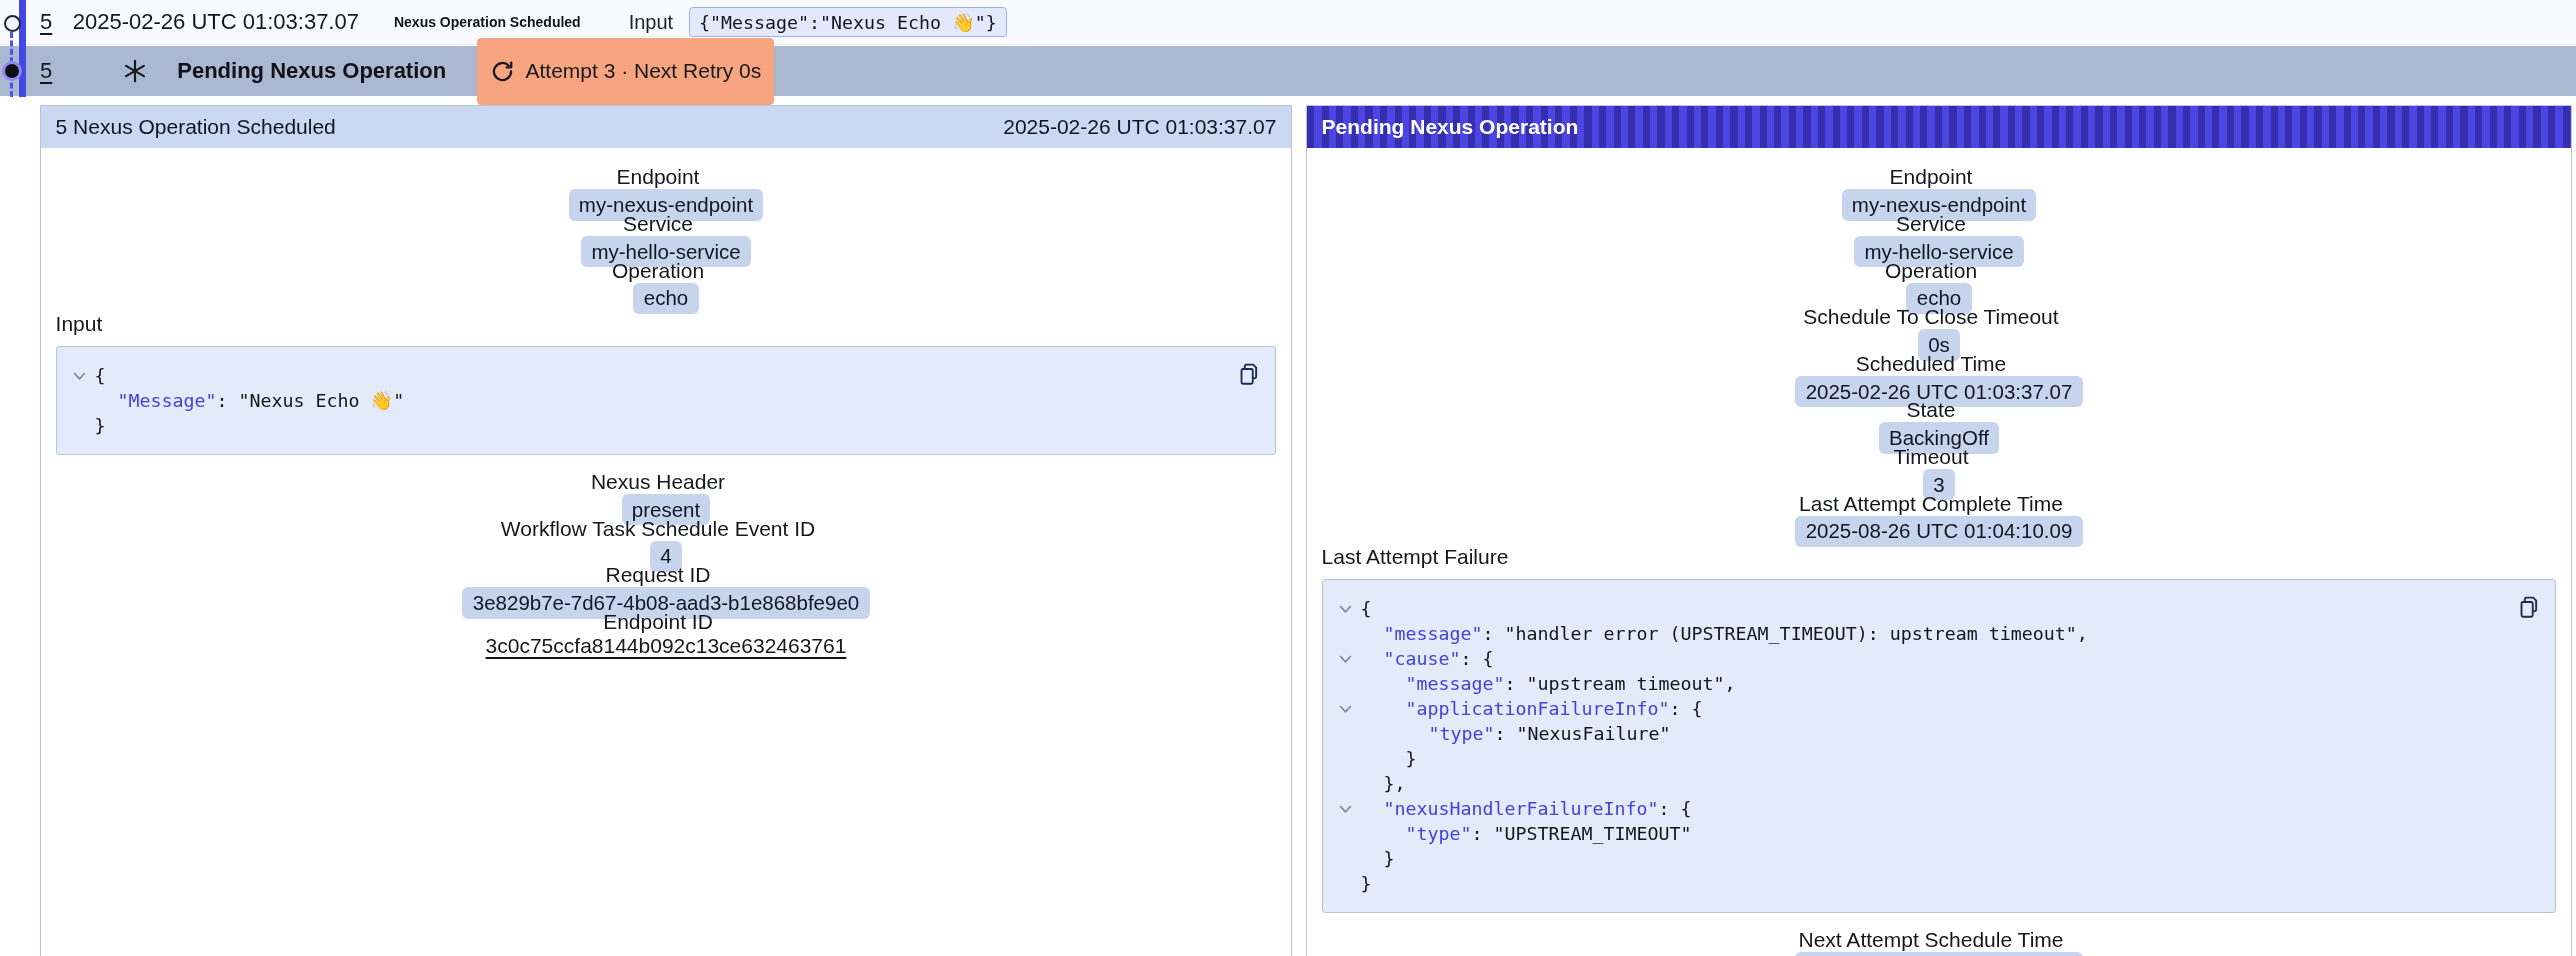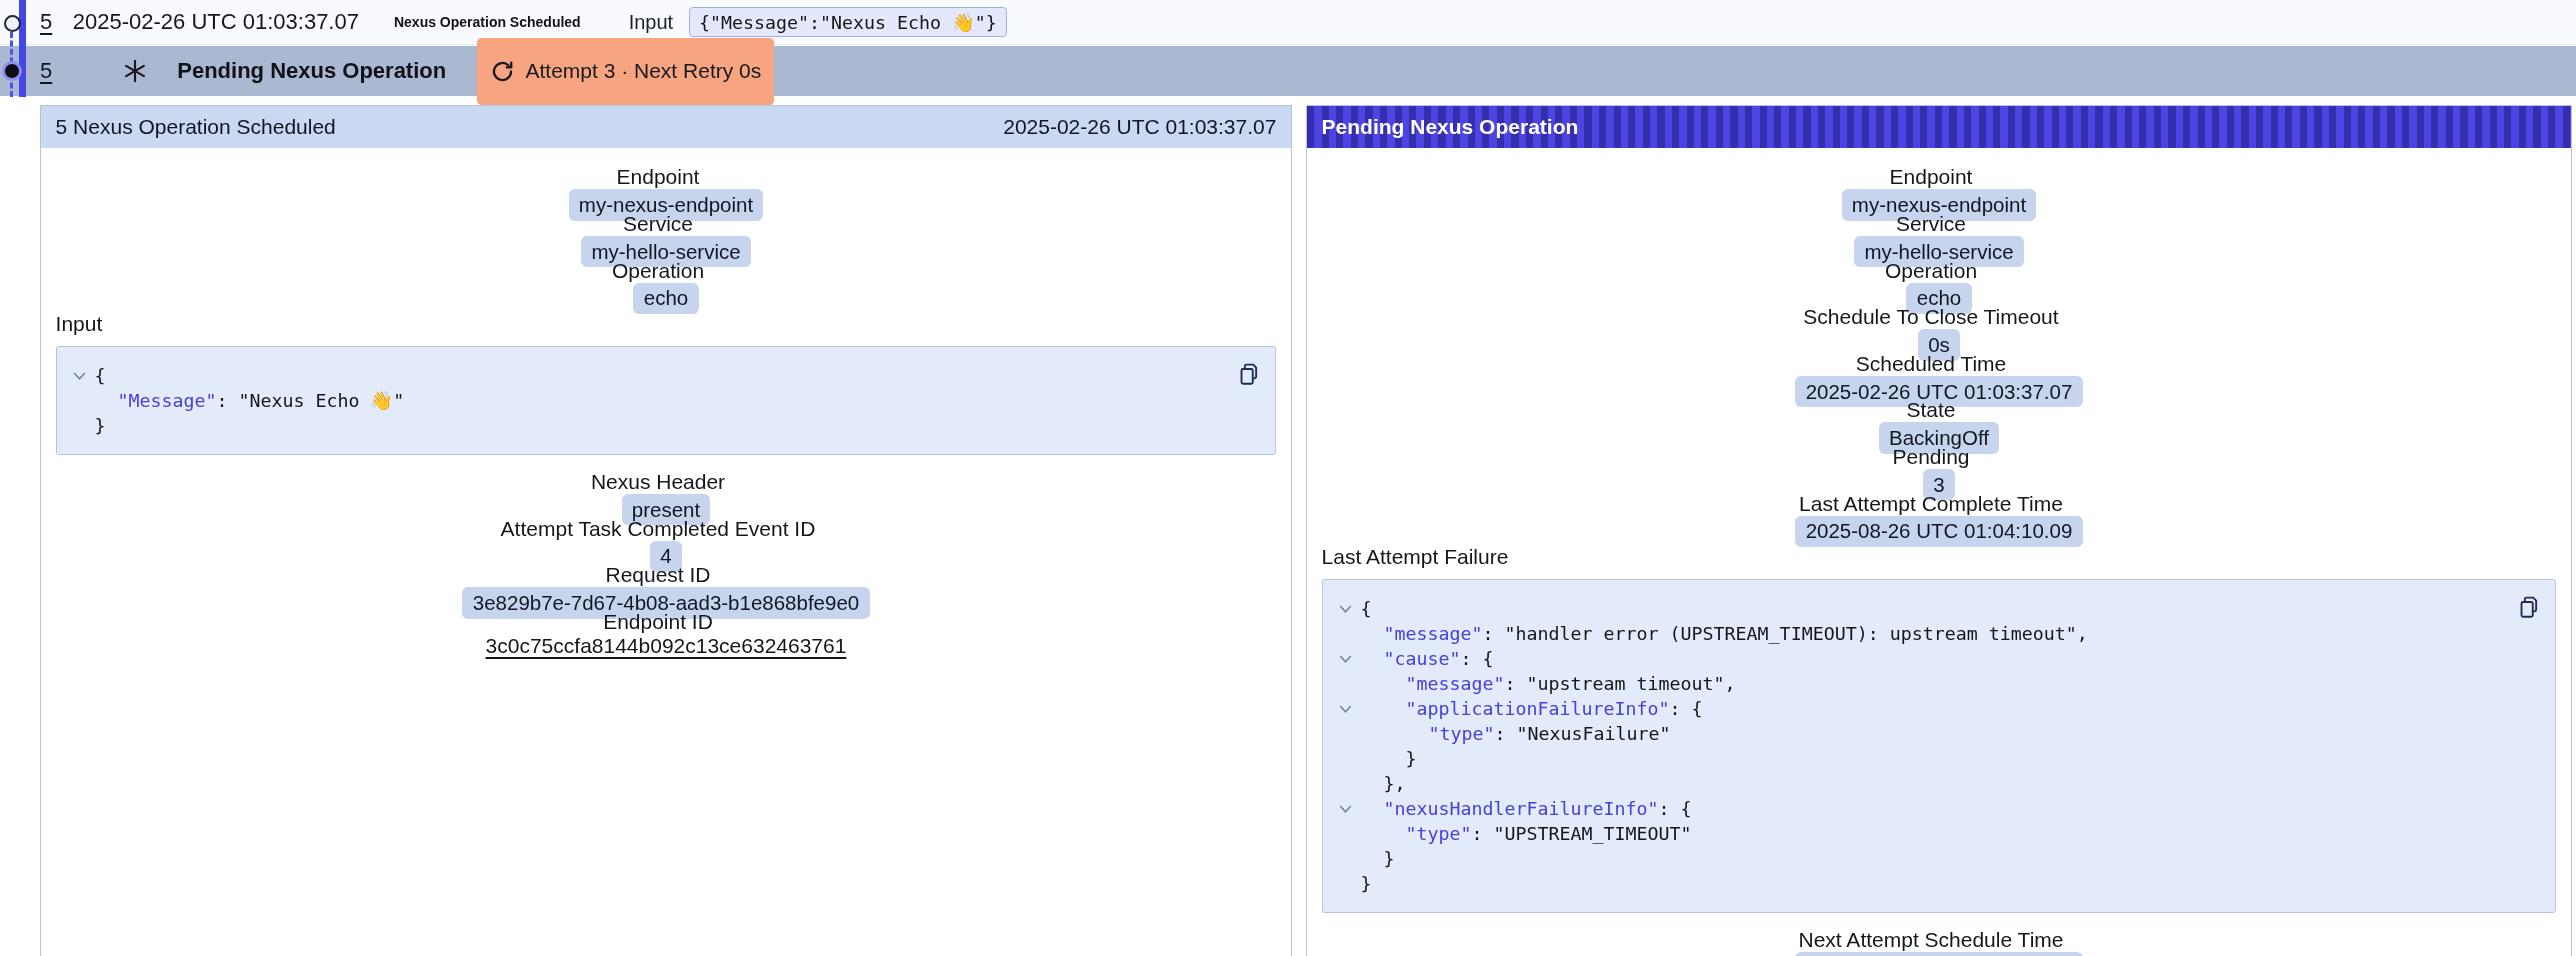--- a/index.html
+++ b/index.html
@@ -135,21 +135,21 @@
               </svg>
             </span>
           </button>
         </div>
       <div>
           <div class="fieldrow">
             <span class="field-label">Nexus Header</span>
             <span class="badge">present</span>
           </div>
           <div class="fieldrow">
-            <span class="field-label">Attempt Task Completed Event ID</span>
+            <span class="field-label">Workflow Task Schedule Event ID</span>
             <span class="badge">4</span>
           </div>
           <div class="fieldrow">
             <span class="field-label">Request ID</span>
             <span class="badge">3e829b7e-7d67-4b08-aad3-b1e868bfe9e0</span>
           </div>
           <div class="fieldrow">
             <span class="field-label">Endpoint ID</span>
             <a class="id-link">3c0c75ccfa8144b092c13ce632463761</a>
           </div>
@@ -181,21 +181,21 @@
           </div>
           <div class="fieldrow">
             <span class="field-label">Scheduled Time</span>
             <span class="badge">2025-02-26 UTC 01:03:37.07</span>
           </div>
           <div class="fieldrow">
             <span class="field-label">State</span>
             <span class="badge">BackingOff</span>
           </div>
           <div class="fieldrow">
-            <span class="field-label">Pending</span>
+            <span class="field-label">Timeout</span>
             <span class="badge">3</span>
           </div>
           <div class="fieldrow">
             <span class="field-label">Last Attempt Complete Time</span>
             <span class="badge">2025-08-26 UTC 01:04:10.09</span>
           </div>
         </div>
       <div class="section-label">Last Attempt Failure</div>
       <div class="codeblock">
           <div class="code-line"><span class="gutter"><svg width="13" height="8.8" viewBox="0 0 16 10">

